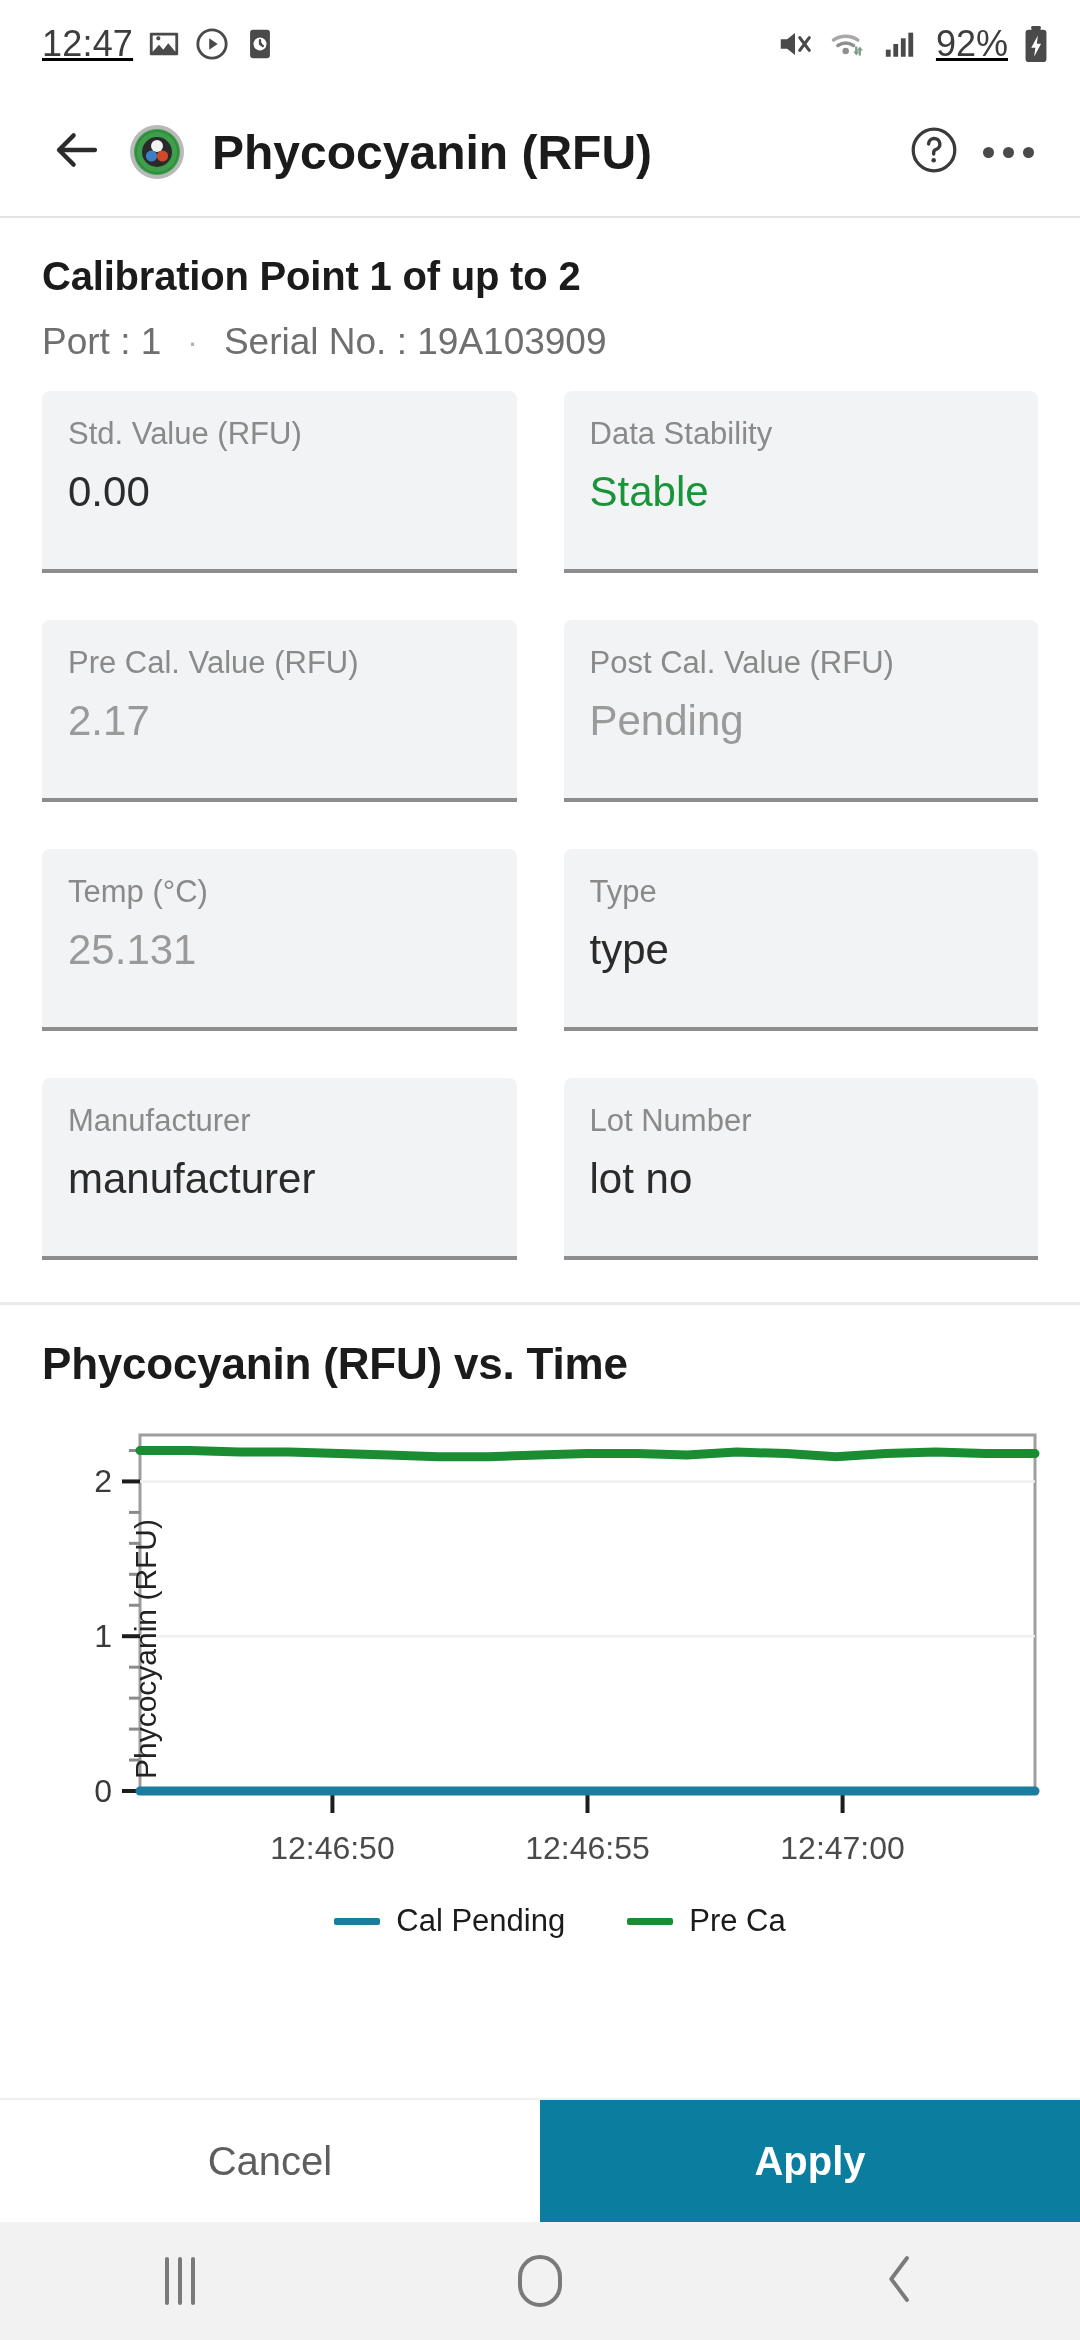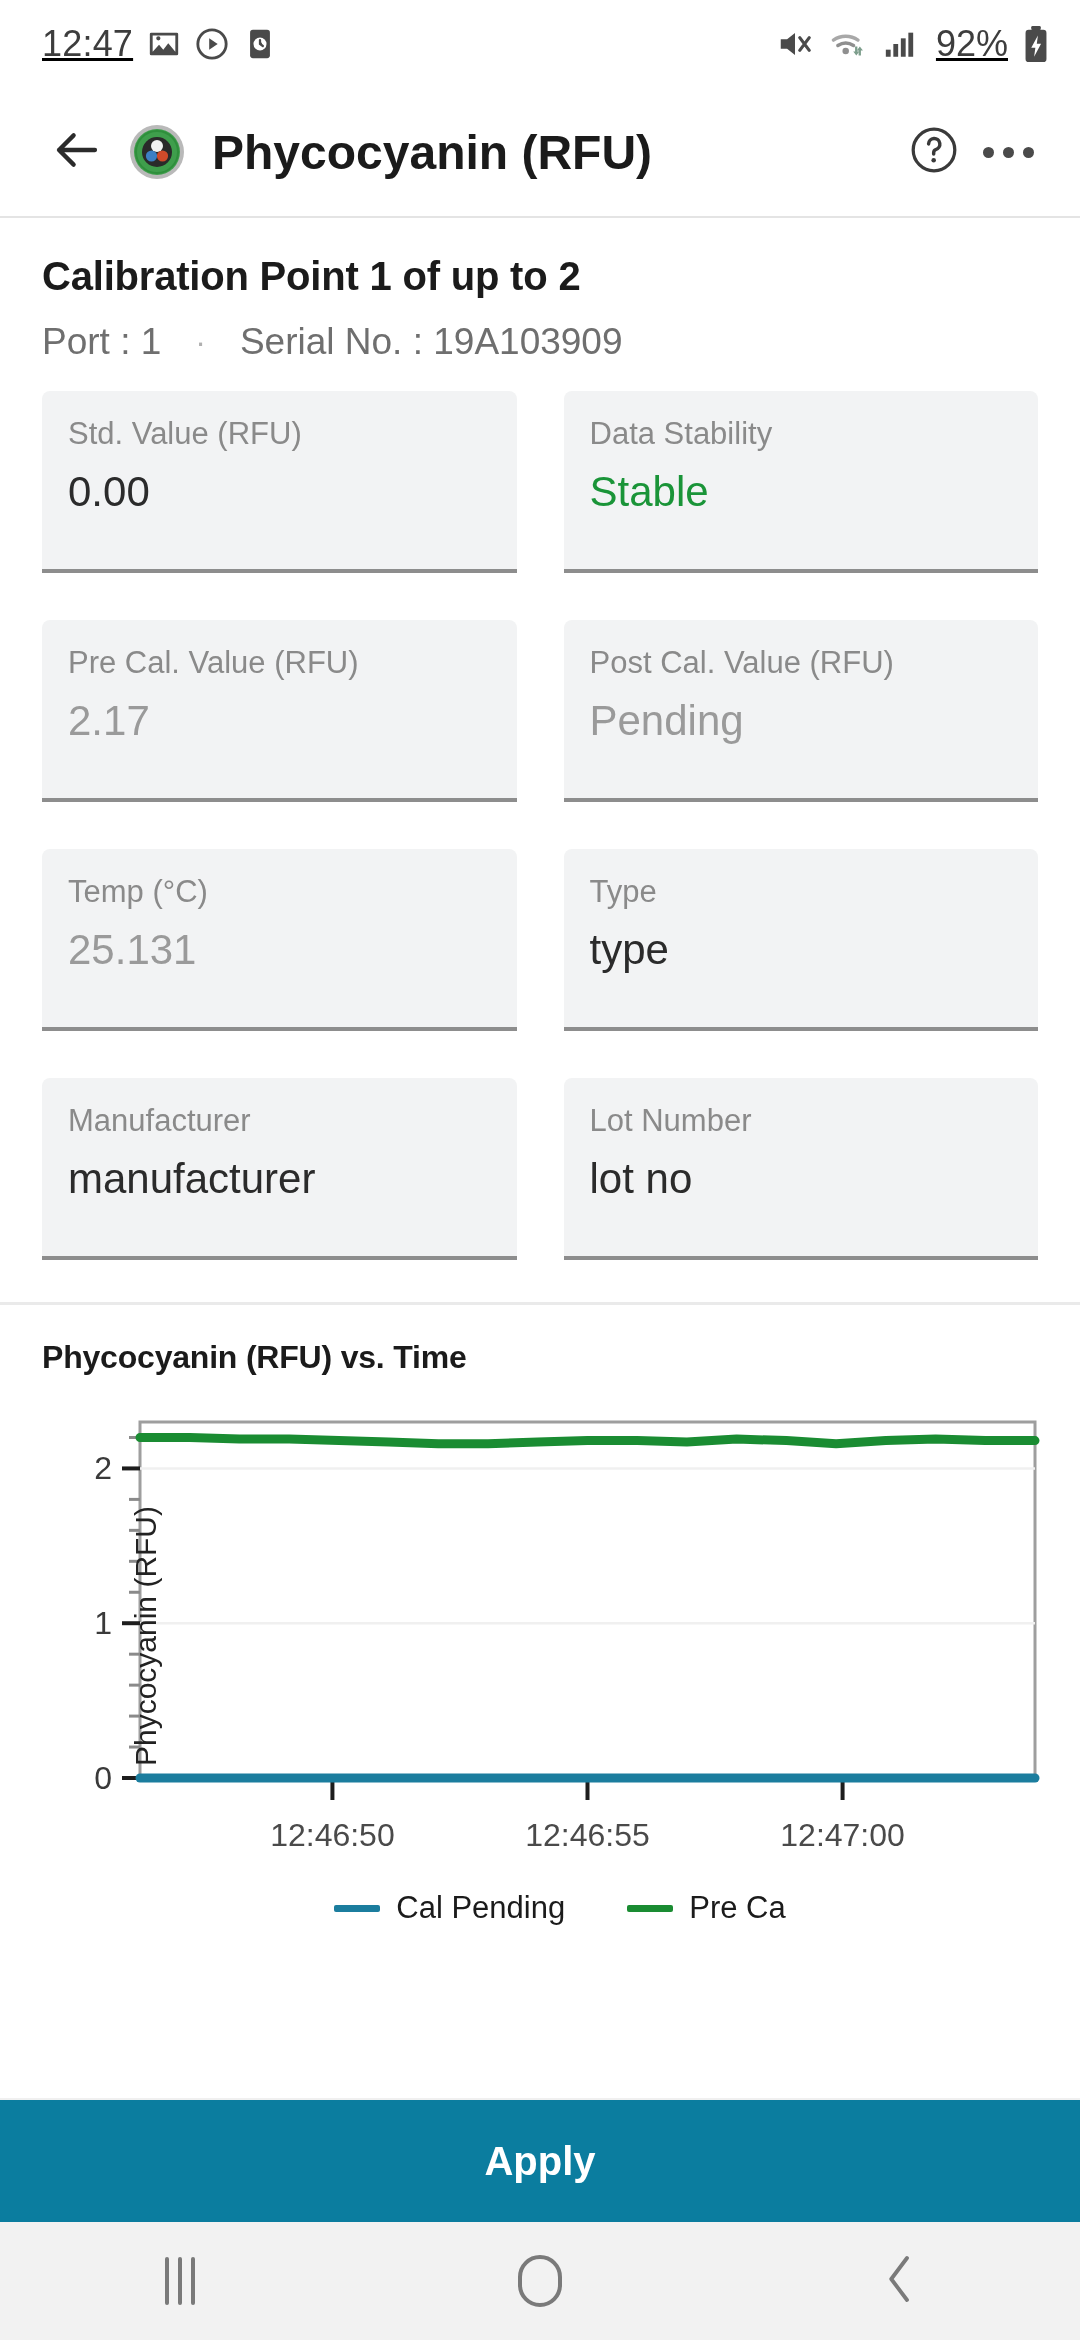--- a/index.html
+++ b/index.html
@@ -43,21 +43,21 @@
   .appbar-act.more { width:76px; }
   .dots { display:flex; gap:9px; }
   .dots i { width:11px; height:11px; border-radius:50%; background:#4a4a4a; display:block; }
   .appbar-divider { height:2px; background:#e4e4e4; width:100%; }
 
   
   .cal-head { padding:36px 26px 0 42px; }
   .cal-title { font-size:40px; font-weight:bold; color:#1b1b1b; letter-spacing:-0.2px; }
   .cal-sub {
     margin-top:22px; font-size:37px; color:#6f6f6f;
-    display:flex; align-items:center; gap:12px;
+    display:flex; align-items:center; gap:4px;
   }
   .cal-sub .sep { margin:0 22px; color:#b0b0b0; font-size:32px; }
 
   
   .fields {
     padding:28px 42px 0 42px;
     display:grid;
     grid-template-columns:1fr 1fr;
     column-gap:36px;
     row-gap:30px;
@@ -74,21 +74,21 @@
   .field-label { font-size:31px; color:#8a8a8a; line-height:1.1; }
   .field-value { margin-top:18px; font-size:42px; color:#2b2b2b; line-height:1.1; }
   .field-value.dim { color:#9a9a9a; }
   .field-value.ok { color:#1a9438; }
 
   .section-divider { height:3px; background:#eaeaea; margin-top:42px; width:100%; }
 
   
   .chart-wrap { padding:34px 0 0 0; }
   .chart-title {
-    font-size:32px; font-weight:bold; color:#1b1b1b;
+    font-size:44px; font-weight:bold; color:#1b1b1b;
     padding:0 42px; letter-spacing:-0.2px;
   }
   .chart-box { position:relative; width:1080px; height:480px; margin-top:20px; }
   .ylabel {
     position:absolute; left:16px; top:50%;
     transform:translateY(-50%) rotate(-90deg); transform-origin:center;
     font-size:30px; color:#222; white-space:nowrap;
   }
   .legend {
     display:flex; justify-content:center; align-items:center; gap:62px;
@@ -312,20 +312,21 @@
           <span class="legend-text">Cal Pending</span>
         </div>
         <div class="legend-item">
           <span class="legend-swatch" style="background: rgb(26, 140, 50);"></span>
           <span class="legend-text">Pre Ca</span>
         </div>
       </div>
   </div>
 
   <div class="actionbar">
+    <div class="btn-cancel">Cancel</div>
     <div class="btn-apply">Apply</div>
   </div>
 
   <div class="navbar">
     <div class="nav-btn">
       <span class="nav-recents">
           <i></i>
           <i></i>
           <i></i>
         </span>

